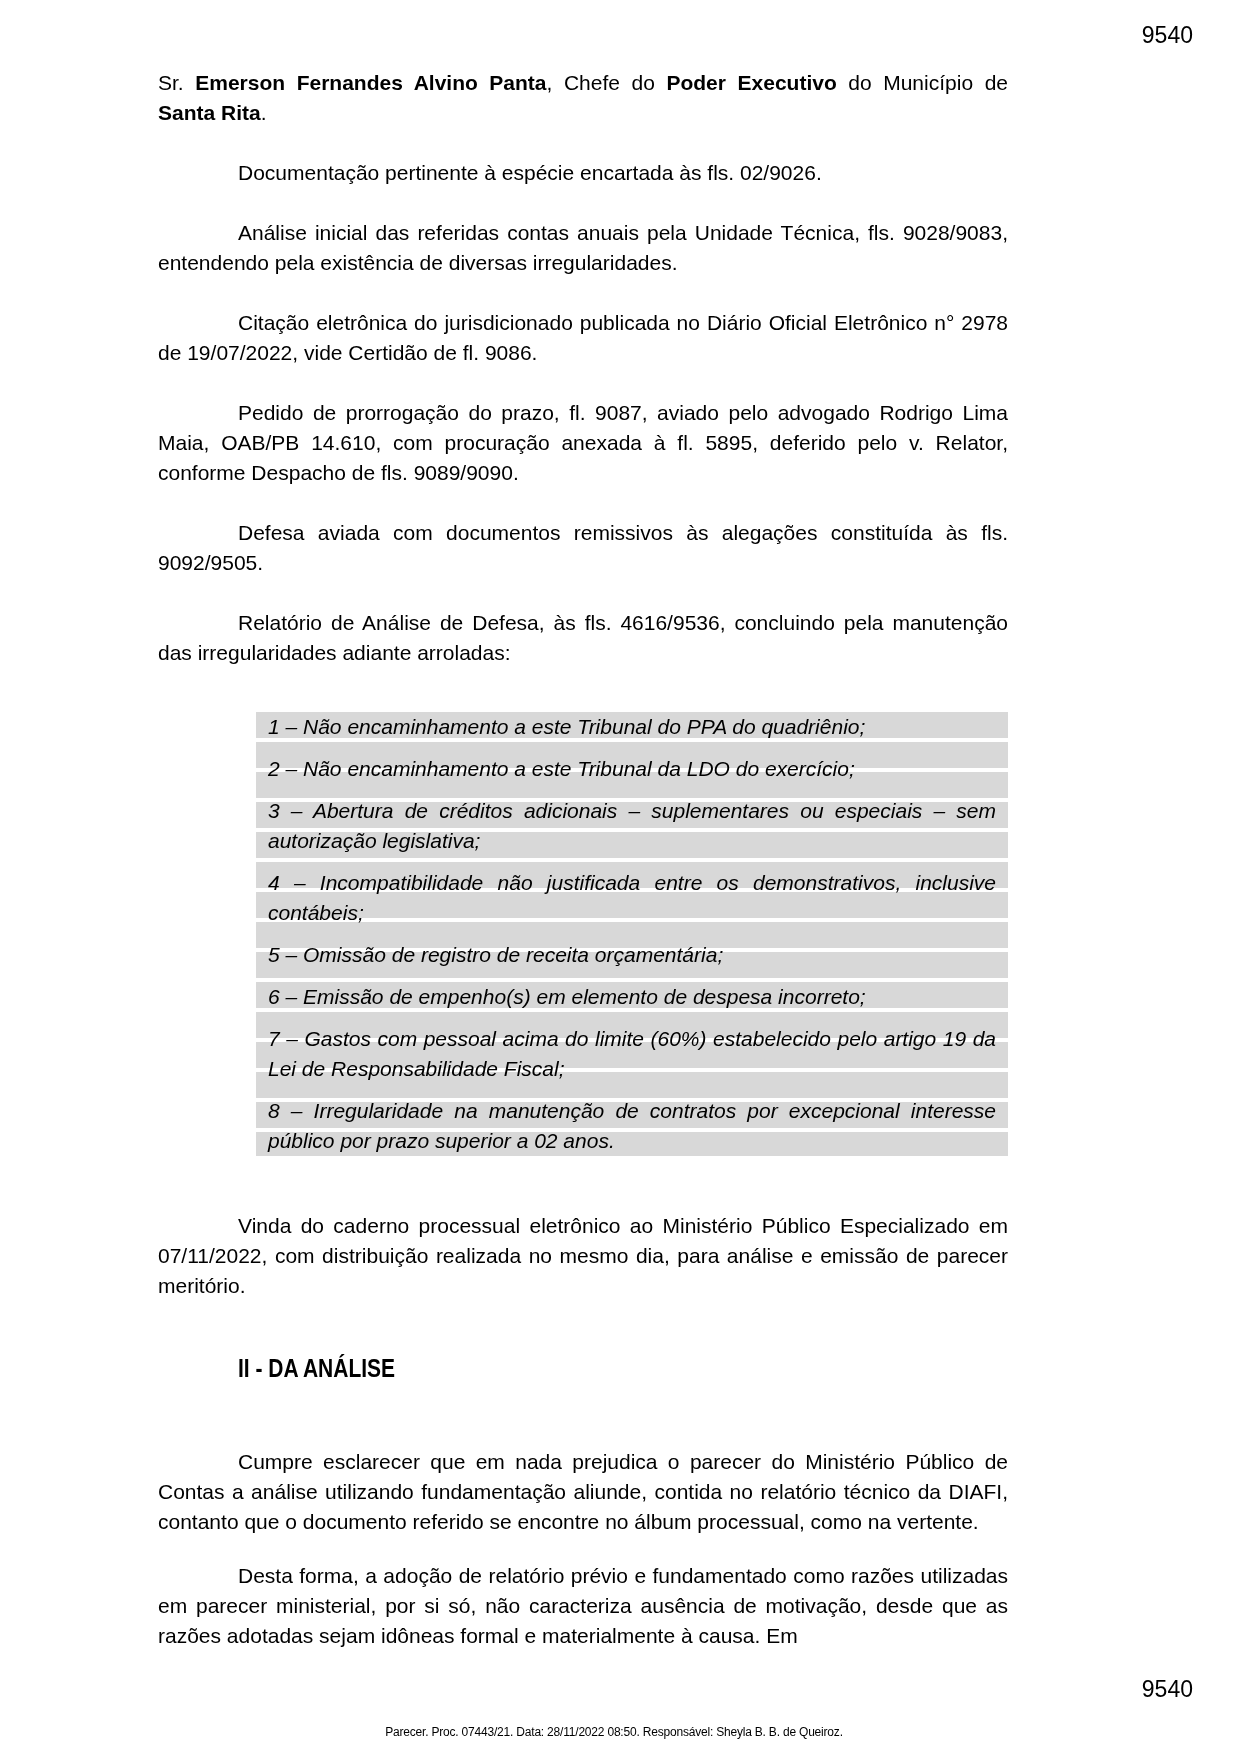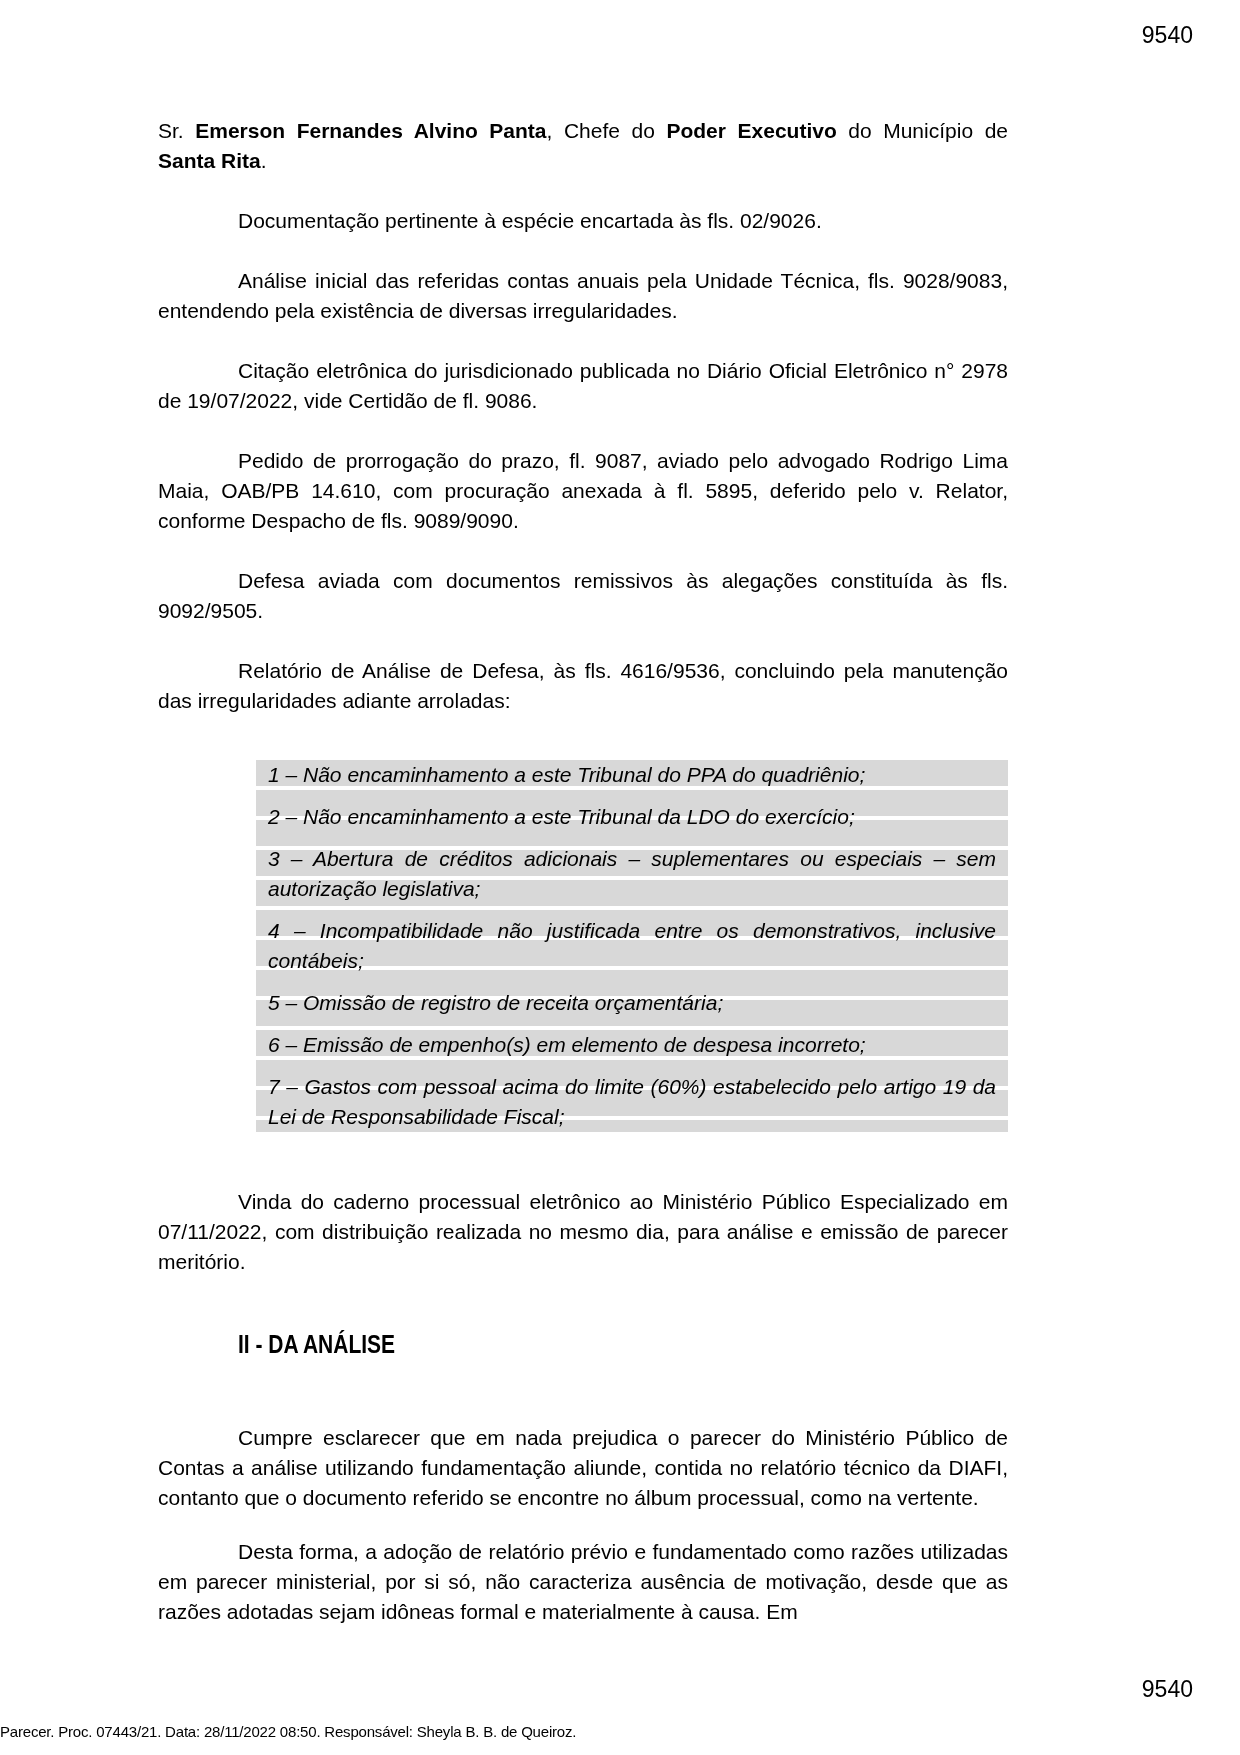--- a/index.html
+++ b/index.html
@@ -26,21 +26,21 @@
     position: absolute;
     top: 1676px;
     right: 35px;
     font-size: 23px;
   }
   .content {
     position: absolute;
     top: 0;
     left: 158px;
     width: 850px;
-    padding-top: 116px;
+    padding-top: 68px;
     font-size: 21px;
     line-height: 30px;
   }
   .content p {
     margin: 30px 0 0 0;
     text-align: justify;
   }
   .content p.first {
     margin-top: 0;
     text-indent: 0;
@@ -78,22 +78,22 @@
     transform-origin: left center;
     white-space: nowrap;
   }
   .para-after-heading { margin-top: 62px !important; }
   .para-last { margin-top: 24px !important; }
   .footer {
     position: absolute;
     left: 0;
     right: 0;
     bottom: 13px;
-    text-align: left;
-    font-size: 15px;
+    text-align: center;
+    font-size: 12px;
     line-height: 20px;
     letter-spacing: -0.2px;
   }
 </style>
 </head>
 <body>
 
 <div class="page">
 
   <div class="page-number-top">9540</div>
@@ -115,20 +115,21 @@
     <p class="indent">Relatório de Análise de Defesa, às fls. 4616/9536, concluindo pela manutenção das irregularidades adiante arroladas:</p>
 
     <div class="blockquote">
       <p>1 – Não encaminhamento a este Tribunal do PPA do quadriênio;</p>
       <p>2 – Não encaminhamento a este Tribunal da LDO do exercício;</p>
       <p>3 – Abertura de créditos adicionais – suplementares ou especiais – sem autorização legislativa;</p>
       <p>4 – Incompatibilidade não justificada entre os demonstrativos, inclusive contábeis;</p>
       <p>5 – Omissão de registro de receita orçamentária;</p>
       <p>6 – Emissão de empenho(s) em elemento de despesa incorreto;</p>
       <p>7 – Gastos com pessoal acima do limite (60%) estabelecido pelo artigo 19 da Lei de Responsabilidade Fiscal;</p>
+      <p>8 – Irregularidade na manutenção de contratos por excepcional interesse público por prazo superior a 02 anos.</p>
     </div>
 
     <p class="indent para-after-quote">Vinda do caderno processual eletrônico ao Ministério Público Especializado em 07/11/2022, com distribuição realizada no mesmo dia, para análise e emissão de parecer meritório.</p>
 
     <div class="section-heading"><span class="heading-text">II - DA ANÁLISE</span></div>
 
     <p class="indent para-after-heading"><span>Cumpre esclarecer que em nada prejudica o parecer do Ministério Público de Contas a análise utilizando fundamentação </span><span class="italic">aliunde</span><span>, contida no relatório técnico da DIAFI, contanto que o documento referido se encontre no álbum processual, como na vertente.</span></p>
 
     <p class="indent para-last">Desta forma, a adoção de relatório prévio e fundamentado como razões utilizadas em parecer ministerial, por si só, não caracteriza ausência de motivação, desde que as razões adotadas sejam idôneas formal e materialmente à causa. Em</p>
 

